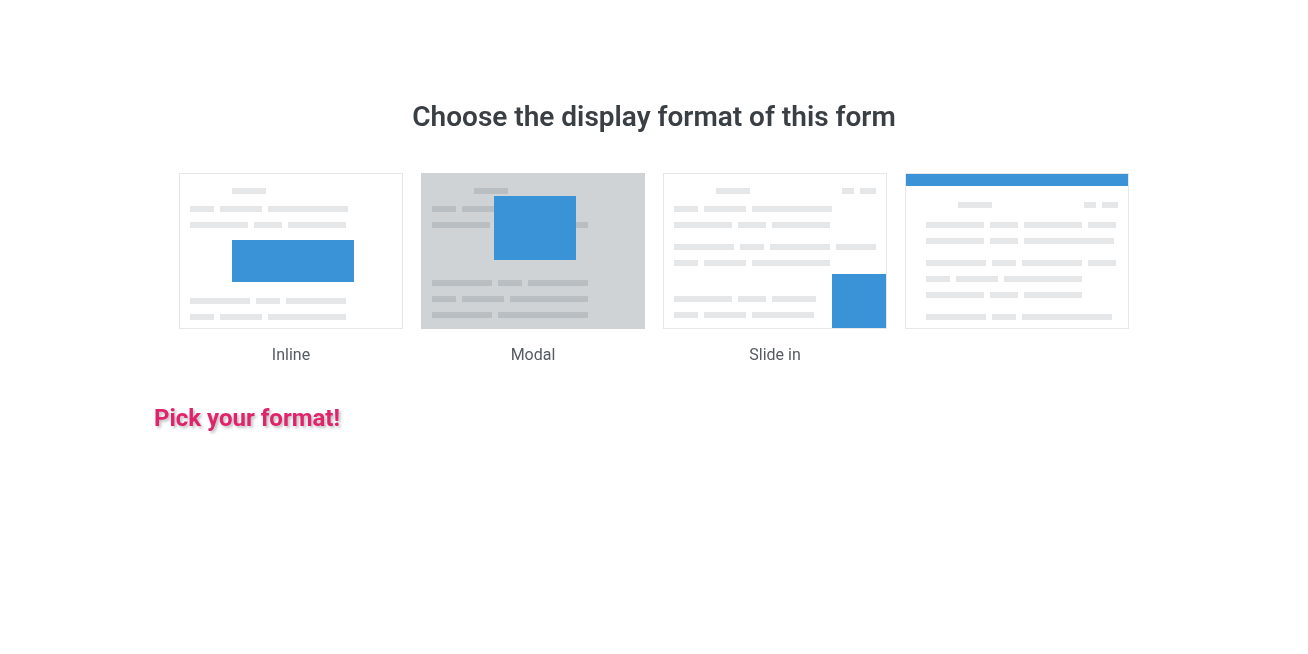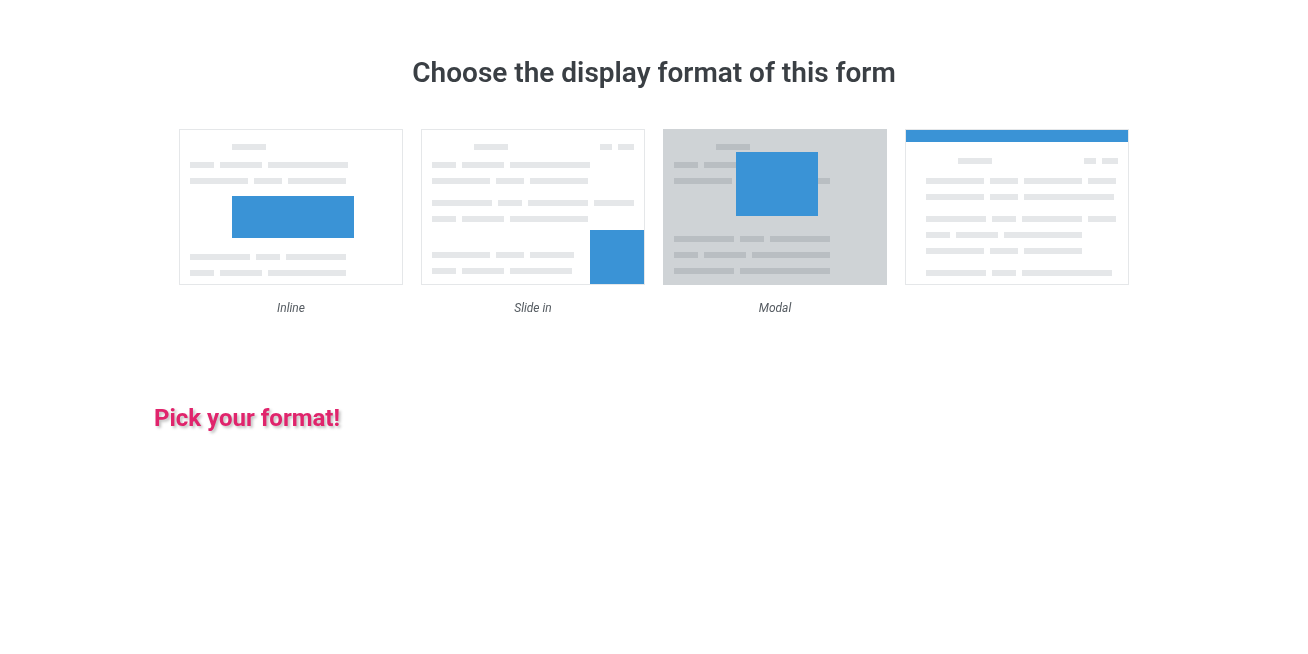--- a/index.html
+++ b/index.html
@@ -6,21 +6,21 @@
   body {
     font-family: -apple-system, BlinkMacSystemFont, "Segoe UI", Roboto, "Helvetica Neue", Arial, sans-serif;
     background: #fff;
     width: 1308px;
     height: 654px;
     position: relative;
     color: #3a3f44;
   }
   .container {
     width: 100%;
-    padding-top: 56px;
+    padding-top: 100px;
     text-align: center;
   }
   .heading {
     font-size: 28px;
     font-weight: 600;
     color: #3a3f44;
     margin-bottom: 40px;
   }
   .options {
     display: flex;
@@ -33,24 +33,23 @@
   .card {
     width: 224px;
     height: 156px;
     border: 1px solid #e5e7e9;
     background: #fff;
     position: relative;
     overflow: hidden;
   }
   .card-label {
     margin-top: 16px;
-    font-size: 12px;
+    font-size: 16px;
     color: #555b61;
     text-align: center;
-    font-style: italic;
   }
 
   
   .ph {
     position: absolute;
     background: #e5e7e9;
     height: 6px;
   }
 
   
@@ -177,20 +176,41 @@
           <span class="ph ph9"></span>
           <span class="ph ph10"></span>
         <span class="ph ph11"></span>
           <span class="ph ph12"></span>
           <span class="ph ph13"></span>
       </div>
       <div class="card-label">Inline</div>
     </div>
 
     <div class="option">
+      <div class="card c2">
+        <span class="ph ph1"></span>
+        <span class="ph ph2"></span>
+          <span class="ph ph3"></span>
+        <span class="ph ph4"></span>
+          <span class="ph ph5"></span>
+          <span class="ph ph6"></span>
+        <span class="ph ph7"></span>
+          <span class="ph ph8"></span>
+          <span class="ph ph9"></span>
+        <span class="ph ph10"></span>
+          <span class="ph ph11"></span>
+          <span class="ph ph12"></span>
+        <span class="ph ph13"></span>
+          <span class="ph ph14"></span>
+        <span class="blue blue1"></span>
+      </div>
+      <div class="card-label">Modal</div>
+    </div>
+
+    <div class="option">
       <div class="card c3">
         <span class="ph ph1"></span>
           <span class="ph ph2"></span>
           <span class="ph ph3"></span>
         <span class="ph ph4"></span>
           <span class="ph ph5"></span>
           <span class="ph ph6"></span>
         <span class="ph ph7"></span>
           <span class="ph ph8"></span>
           <span class="ph ph9"></span>
@@ -203,41 +223,20 @@
           <span class="ph ph16"></span>
         <span class="ph ph17"></span>
           <span class="ph ph18"></span>
           <span class="ph ph19"></span>
         <span class="ph ph20"></span>
           <span class="ph ph21"></span>
           <span class="ph ph22"></span>
         <span class="blue blue1"></span>
       </div>
       <div class="card-label">Slide in</div>
-    </div>
-
-    <div class="option">
-      <div class="card c2">
-        <span class="ph ph1"></span>
-        <span class="ph ph2"></span>
-          <span class="ph ph3"></span>
-        <span class="ph ph4"></span>
-          <span class="ph ph5"></span>
-          <span class="ph ph6"></span>
-        <span class="ph ph7"></span>
-          <span class="ph ph8"></span>
-          <span class="ph ph9"></span>
-        <span class="ph ph10"></span>
-          <span class="ph ph11"></span>
-          <span class="ph ph12"></span>
-        <span class="ph ph13"></span>
-          <span class="ph ph14"></span>
-        <span class="blue blue1"></span>
-      </div>
-      <div class="card-label">Modal</div>
     </div>
 
     <div class="option">
       <div class="card c4">
         <span class="blue blue1"></span>
         <span class="ph ph1"></span>
           <span class="ph ph2"></span>
           <span class="ph ph3"></span>
         <span class="ph ph4"></span>
           <span class="ph ph5"></span>

